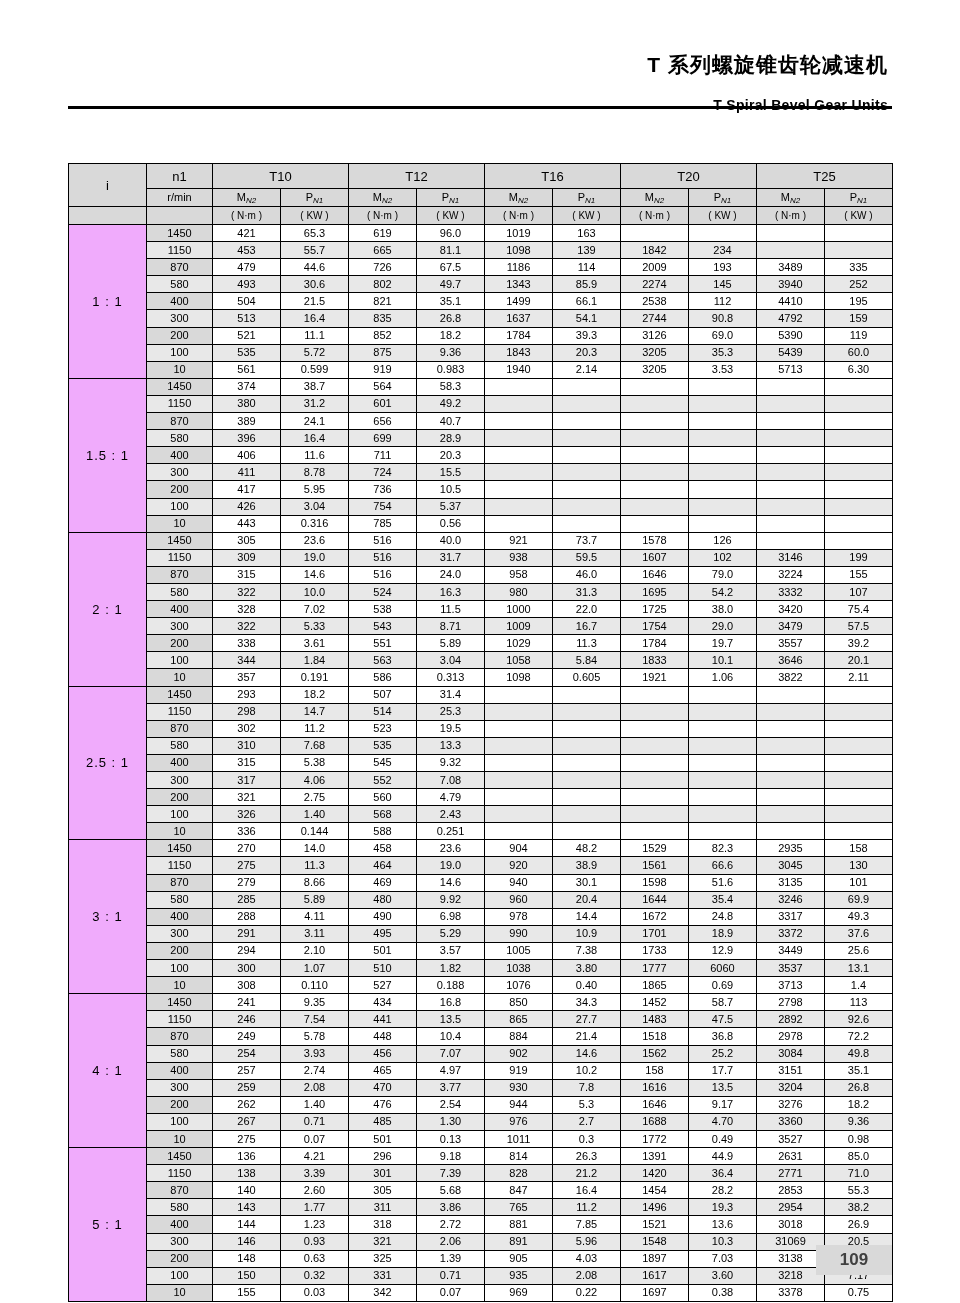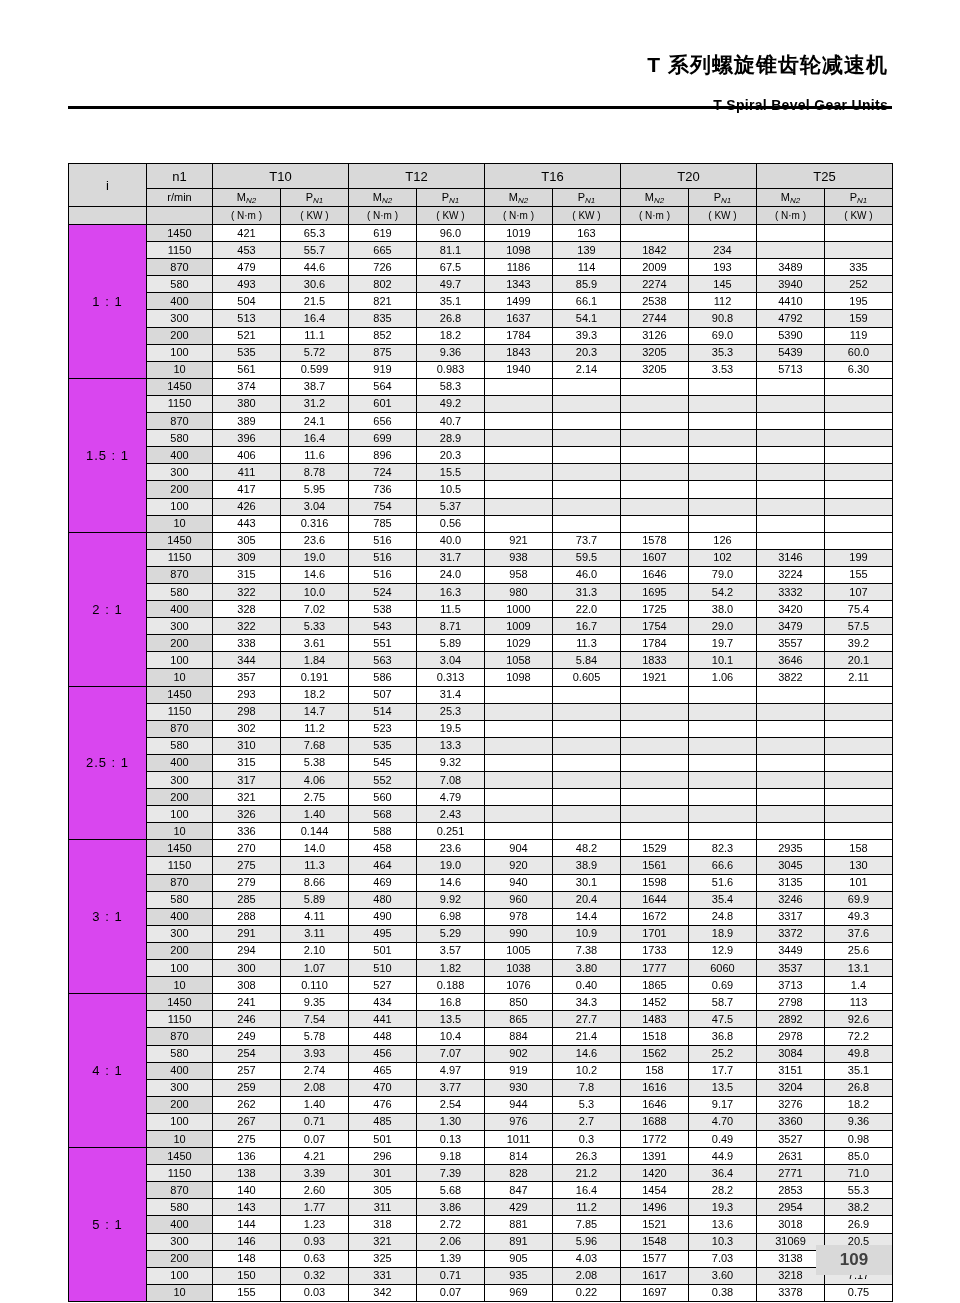--- a/index.html
+++ b/index.html
@@ -82,21 +82,21 @@
   .hdr-row1 td { height: 24px; font-size: 13px; }
   .hdr-row2 td { height: 17px; font-size: 11px; }
   .hdr-row3 td { height: 17px; font-size: 10px; }
   .col-i    { width: 78px; }
   .col-n1   { width: 66px; }
   .col-val  { width: 68px; }
   .grp-label {
     font-size: 13px;
     font-weight: bold;
     letter-spacing: 1px;
-    background: #d946ef;
+    background: #f0abfc;
   }
   tbody td { height: 16.1px; font-size: 11px; }
   tbody tr.shade td { background: #e8e8e8; }
   tbody td.n1cell { background: #d9d9d9; font-weight: normal; }
   .sub {
     font-size: 8px;
     vertical-align: baseline;
     position: relative;
     top: 2px;
     font-style: italic;
@@ -352,21 +352,21 @@
             <td></td>
             <td></td>
             <td></td>
             <td></td>
             <td></td>
           </tr>
           <tr>
             <td class="n1cell">400</td>
             <td>406</td>
             <td>11.6</td>
-            <td>896</td>
+            <td>711</td>
             <td>20.3</td>
             <td></td>
             <td></td>
             <td></td>
             <td></td>
             <td></td>
             <td></td>
           </tr>
           <tr class="shade">
             <td class="n1cell">300</td>
@@ -931,21 +931,21 @@
             <td>28.2</td>
             <td>2853</td>
             <td>55.3</td>
           </tr>
           <tr class="shade">
             <td class="n1cell">580</td>
             <td>143</td>
             <td>1.77</td>
             <td>311</td>
             <td>3.86</td>
-            <td>429</td>
+            <td>765</td>
             <td>11.2</td>
             <td>1496</td>
             <td>19.3</td>
             <td>2954</td>
             <td>38.2</td>
           </tr>
           <tr>
             <td class="n1cell">400</td>
             <td>144</td>
             <td>1.23</td>
@@ -972,21 +972,21 @@
             <td>20.5</td>
           </tr>
           <tr>
             <td class="n1cell">200</td>
             <td>148</td>
             <td>0.63</td>
             <td>325</td>
             <td>1.39</td>
             <td>905</td>
             <td>4.03</td>
-            <td>1577</td>
+            <td>1897</td>
             <td>7.03</td>
             <td>3138</td>
             <td>14.0</td>
           </tr>
           <tr class="shade">
             <td class="n1cell">100</td>
             <td>150</td>
             <td>0.32</td>
             <td>331</td>
             <td>0.71</td>

